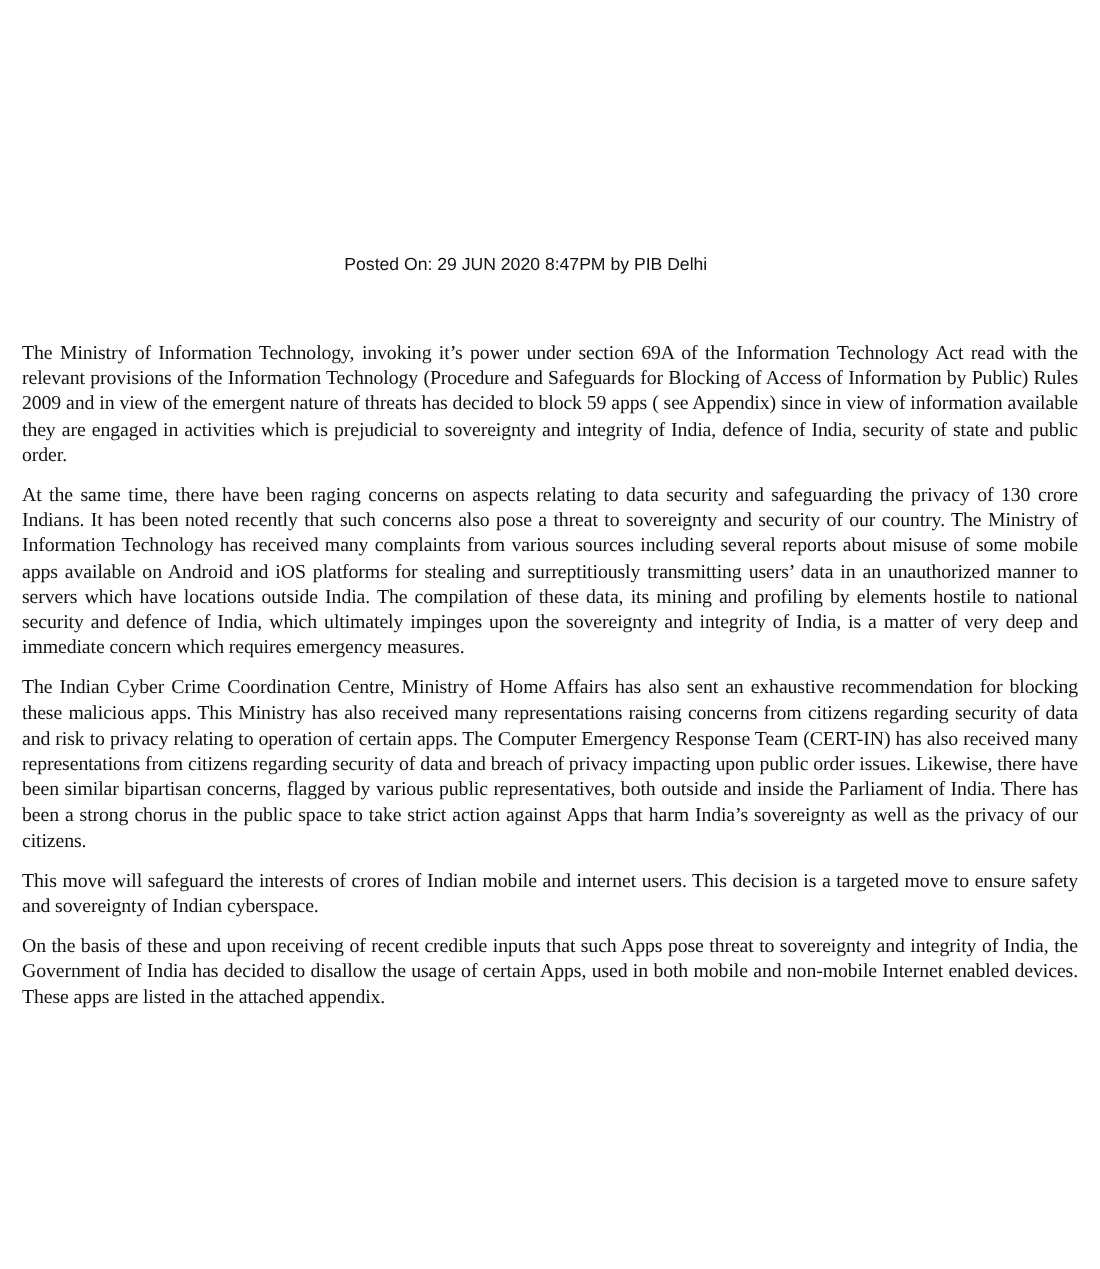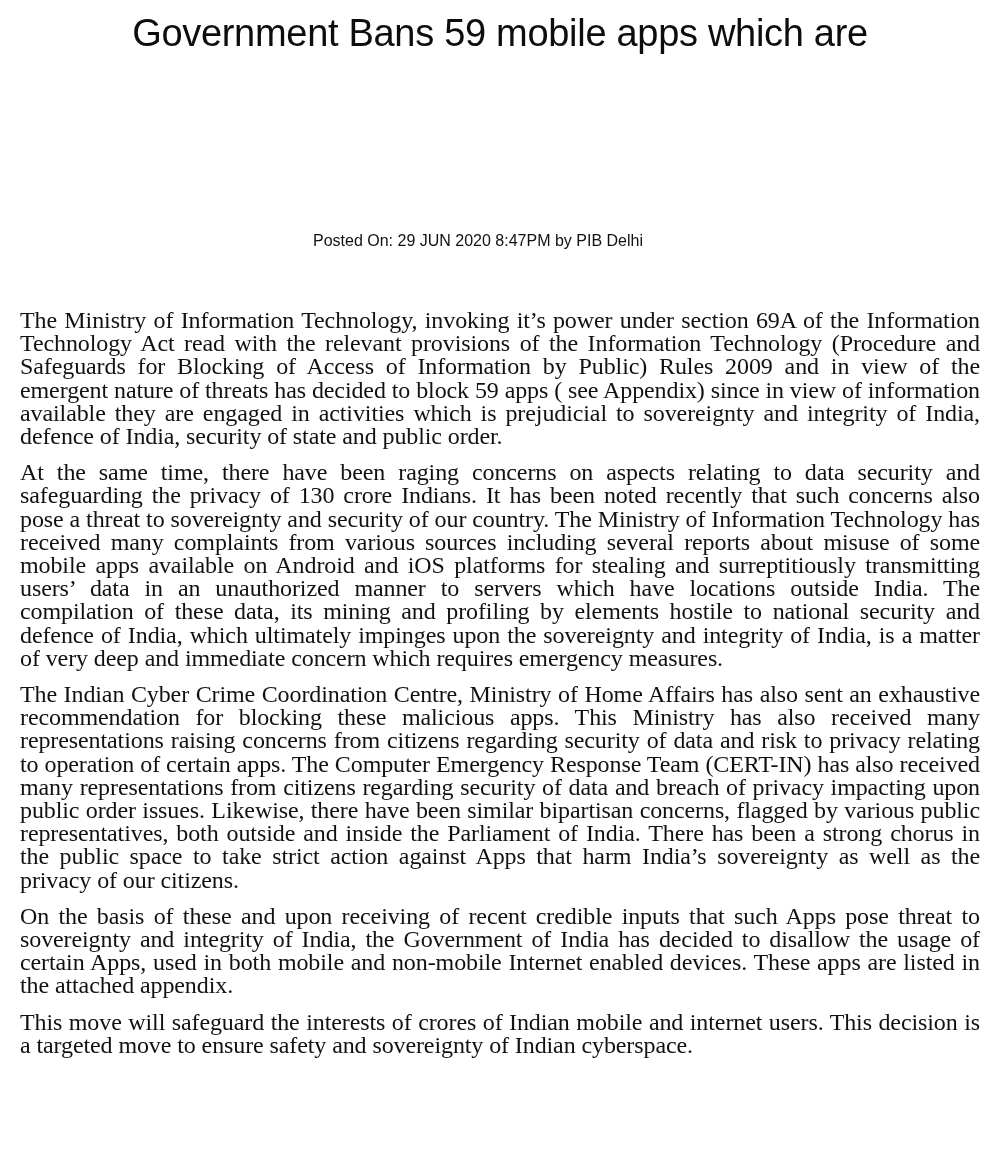--- a/index.html
+++ b/index.html
@@ -39,39 +39,38 @@
       font-size: 16px;
       line-height: 22px;
       color: #111111;
     }
     .body {
       position: absolute;
       left: 20px;
       top: 309px;
       width: 960px;
       font-family: "Liberation Serif", serif;
-      font-size: 24px;
+      font-size: 18px;
       line-height: 23.2px;
       color: #111111;
     }
     .body p {
       margin: 0 0 13px 0;
       text-align: justify;
       text-align-last: left;
       letter-spacing: -0.1px;
     }
   </style>
 </head>
 <body>
 
 <h1 class="title">
-  <span>Government Bans 59 mobile apps which are</span>
 </h1>
 
 <div class="posted">Posted On: 29 JUN 2020 8:47PM by PIB Delhi</div>
 
 <div class="body">
   <p>The Ministry of Information Technology, invoking it’s power under section 69A of the Information Technology Act read with the relevant provisions of the Information Technology (Procedure and Safeguards for Blocking of Access of Information by Public) Rules 2009 and in view of the emergent nature of threats has decided to block 59 apps ( see Appendix) since in view of information available they are engaged in activities which is prejudicial to sovereignty and integrity of India, defence of India, security of state and public order.</p>
   <p>At the same time, there have been raging concerns on aspects relating to data security and safeguarding the privacy of 130 crore Indians. It has been noted recently that such concerns also pose a threat to sovereignty and security of our country. The Ministry of Information Technology has received many complaints from various sources including several reports about misuse of some mobile apps available on Android and iOS platforms for stealing and surreptitiously transmitting users’ data in an unauthorized manner to servers which have locations outside India. The compilation of these data, its mining and profiling by elements hostile to national security and defence of India, which ultimately impinges upon the sovereignty and integrity of India, is a matter of very deep and immediate concern which requires emergency measures.</p>
   <p>The Indian Cyber Crime Coordination Centre, Ministry of Home Affairs has also sent an exhaustive recommendation for blocking these malicious apps. This Ministry has also received many representations raising concerns from citizens regarding security of data and risk to privacy relating to operation of certain apps. The Computer Emergency Response Team (CERT-IN) has also received many representations from citizens regarding security of data and breach of privacy impacting upon public order issues. Likewise, there have been similar bipartisan concerns, flagged by various public representatives, both outside and inside the Parliament of India. There has been a strong chorus in the public space to take strict action against Apps that harm India’s sovereignty as well as the privacy of our citizens.</p>
+  <p>This move will safeguard the interests of crores of Indian mobile and internet users. This decision is a targeted move to ensure safety and sovereignty of Indian cyberspace.</p>
   <p>On the basis of these and upon receiving of recent credible inputs that such Apps pose threat to sovereignty and integrity of India, the Government of India has decided to disallow the usage of certain Apps, used in both mobile and non-mobile Internet enabled devices. These apps are listed in the attached appendix.</p>
-  <p>This move will safeguard the interests of crores of Indian mobile and internet users. This decision is a targeted move to ensure safety and sovereignty of Indian cyberspace.</p>
 </div>
 
 </body></html>

